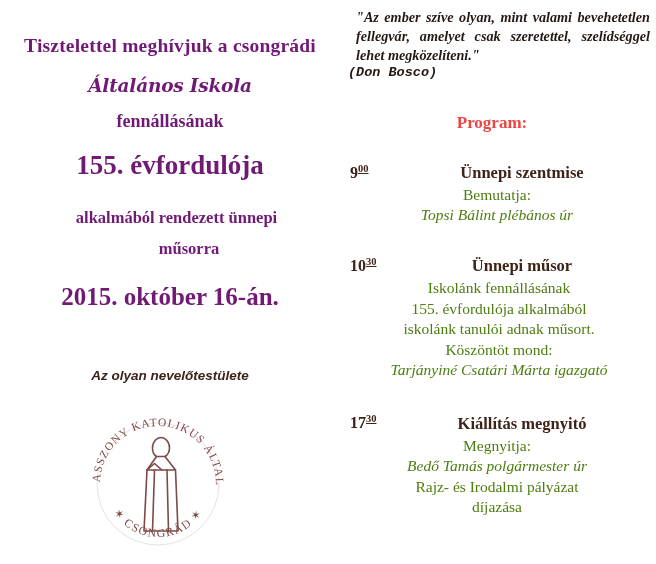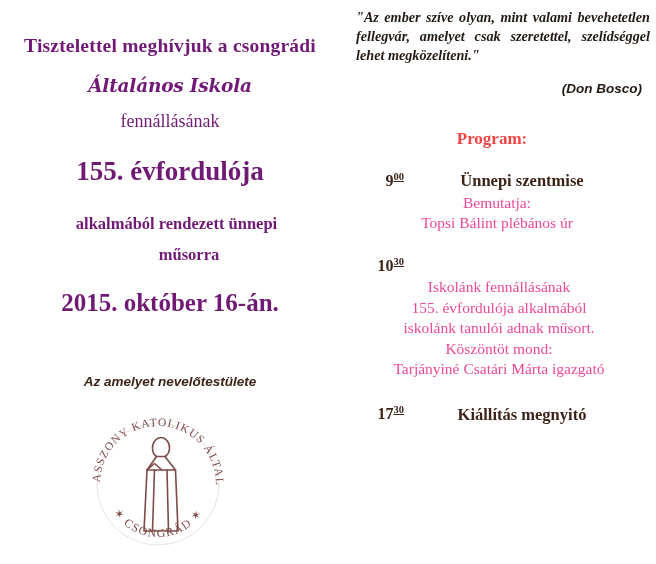--- a/index.html
+++ b/index.html
@@ -50,23 +50,23 @@
   .ln-2, .ln-3 {
     font-family: "DejaVu Serif", "Liberation Serif", serif;
     font-weight: bold;
     font-style: italic;
     font-size: 18.5px;
     letter-spacing: -0.2px;
     margin-bottom: 16px;
   }
   .ln-4 {
     font-family: "Liberation Serif", "DejaVu Serif", serif;
-    font-weight: normal;
+    font-weight: bold;
     font-size: 18px;
-    margin-bottom: 26px;
+    margin-bottom: 20px;
   }
   .ln-5 {
     font-family: "Liberation Serif", "DejaVu Serif", serif;
     font-weight: bold;
     font-size: 27px;
     margin-bottom: 30px;
   }
   .ln-6 {
     font-family: "Liberation Serif", "DejaVu Serif", serif;
     font-weight: bold;
@@ -119,28 +119,28 @@
     font-family: "Liberation Serif", "DejaVu Serif", serif;
     font-style: italic;
     font-weight: bold;
     font-size: 14.2px;
     line-height: 1.33;
     text-align: justify;
     color: #241812;
     padding: 0 4px 0 8px;
   }
   .quote-author {
-    font-family: Liberation Sans, sans-serif;
+    font-family: Liberation Mono, monospace;
     font-style: italic;
     font-weight: bold;
     font-size: 13.5px;
-    text-align: right;
+    text-align: left;
     color: #241812;
     padding-right: 12px;
-    margin-top: 16px;
+    margin-top: 0;
   }
   .program-title {
     text-align: center;
     font-family: "Liberation Serif", "DejaVu Serif", serif;
     font-weight: bold;
     font-size: 17px;
     color: #ef4444;
     margin-top: 33px;
     padding-right: 18px;
   }
@@ -153,22 +153,23 @@
     align-items: baseline;
     white-space: nowrap;
   }
   .prog-time {
     font-family: "Liberation Serif", "DejaVu Serif", serif;
     font-weight: bold;
     font-size: 16px;
     color: #3d2318;
     width: 54px;
     flex: 0 0 54px;
-    text-align: right;
+    text-align: left;
     padding-left: 2px;
+    margin-top: 8px;
   }
   .prog-time sup {
     font-size: 10.5px;
     text-decoration: underline;
     vertical-align: super;
     letter-spacing: 0;
   }
   .prog-name {
     font-family: "Liberation Serif", "DejaVu Serif", serif;
     font-weight: bold;
@@ -180,23 +181,24 @@
   }
   .prog-lines {
     text-align: center;
     padding-right: 8px;
     margin-top: 2px;
   }
   .prog-line {
     font-family: "Liberation Serif", "DejaVu Serif", serif;
     font-size: 15.5px;
     line-height: 1.32;
-    color: #ec4899;
+    color: #4d7c0f;
   }
   .prog-line.it {
+    font-style: italic;
   }
   .prog-item-2 .prog-lines { padding-right: 4px; }
   .prog-item-3 { margin-top: 25px; }
 </style>
 </head>
 <body>
 
 <div class="page">
 
   <div class="col-left">
@@ -204,21 +206,21 @@
     <div class="invite-block">
       <div class="ln ln-1">Tisztelettel meghívjuk a csongrádi</div>
       <div class="ln ln-3">Általános Iskola</div>
       <div class="ln ln-4">fennállásának</div>
       <div class="ln ln-5">155. évfordulója</div>
       <div class="ln ln-6">alkalmából rendezett ünnepi</div>
       <div class="ln ln-7">műsorra</div>
       <div class="ln ln-8">2015. október 16-án.</div>
     </div>
 
-    <div class="signature">Az amelyet nevelőtestülete</div>
+    <div class="signature">Az olyan nevelőtestülete</div>
 
     <div class="seal-wrap">
       <svg class="seal-svg" width="140" height="158" viewBox="0 0 140 158" xmlns="http://www.w3.org/2000/svg">
         <defs>
           <path id="arcTop" d="M 12 78 A 58 58 0 1 1 128 78" fill="none"></path>
           <path id="arcBottom" d="M 17 78 A 53 53 0 0 0 123 78" fill="none"></path>
         </defs>
 
         <circle cx="70" cy="78" r="61" fill="none" stroke="#7d4a47" stroke-width="0.7" opacity="0.25"></circle>
 
@@ -263,32 +265,39 @@
       </div>
       <div class="prog-lines">
         <div class="prog-line">Bemutatja:</div>
         <div class="prog-line it">Topsi Bálint plébános úr</div>
       </div>
     </div>
 
     <div class="prog-item prog-item-2">
       <div class="prog-head">
         <div class="prog-time"><span>10</span><sup>30</sup></div>
+        <div class="prog-name">Ünnepi műsor</div>
       </div>
       <div class="prog-lines">
         <div class="prog-line">Iskolánk fennállásának</div>
         <div class="prog-line">155. évfordulója alkalmából</div>
         <div class="prog-line">iskolánk tanulói adnak műsort.</div>
         <div class="prog-line">Köszöntöt mond:</div>
         <div class="prog-line it">Tarjányiné Csatári Márta igazgató</div>
       </div>
     </div>
 
     <div class="prog-item prog-item-3">
       <div class="prog-head">
         <div class="prog-time"><span>17</span><sup>30</sup></div>
         <div class="prog-name">Kiállítás megnyitó</div>
       </div>
+      <div class="prog-lines">
+        <div class="prog-line">Megnyitja:</div>
+        <div class="prog-line it">Bedő Tamás polgármester úr</div>
+        <div class="prog-line">Rajz- és Irodalmi pályázat</div>
+        <div class="prog-line">díjazása</div>
+      </div>
     </div>
 
   </div>
 
 </div>
 
 </body></html>

